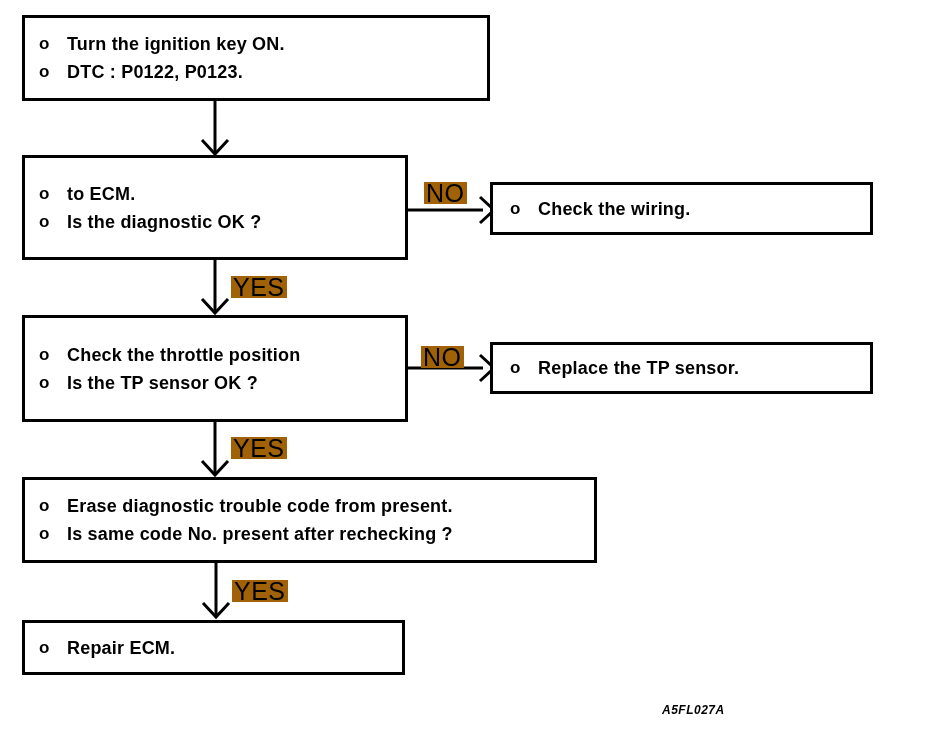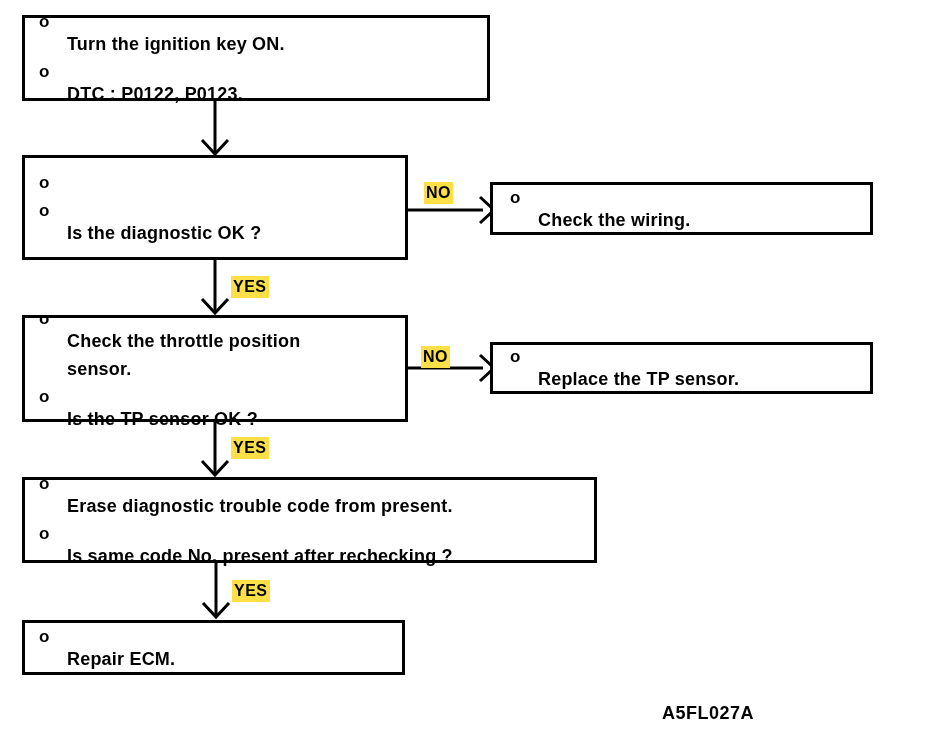--- a/index.html
+++ b/index.html
@@ -33,60 +33,60 @@
   }
   .bullet .marker {
     flex: 0 0 28px;
     width: 28px;
     font-size: 17px;
     font-weight: 600;
     line-height: 28px;
   }
   .bullet .lines {
     flex: 1 1 auto;
-    margin-top: 22px;
   }
   .bullet .lines div {
     font-size: 18px;
     font-weight: 600;
     line-height: 28px;
     white-space: nowrap;
     letter-spacing: 0.2px;
   }
   .edge-label {
     position: absolute;
-    font-size: 16px;
-    font-weight: 700;
+    font-size: 25px;
+    font-weight: 400;
     line-height: 22px;
     letter-spacing: 0.5px;
     z-index: 3;
-    background: #fde047;
+    background: #a16207;
     padding: 0 2px;
   }
   #arrow-layer {
     position: absolute;
     left: 0;
     top: 0;
     width: 928px;
     height: 744px;
     z-index: 1;
     pointer-events: none;
   }
   #arrow-layer line, #arrow-layer polyline {
     stroke: #000000;
     stroke-width: 3;
     fill: none;
   }
   .figure-code {
     position: absolute;
     left: 662px;
     top: 703px;
-    font-size: 18px;
+    font-size: 12px;
     font-weight: 700;
     letter-spacing: 0.5px;
+    font-style: italic;
   }
 </style>
 </head>
 <body>
 
 <div id="canvas">
 
   <svg id="arrow-layer">
     <g>
       <line x1="215" y1="101" x2="215" y2="152"></line>
@@ -126,20 +126,21 @@
       <div class="lines">
         <div>DTC : P0122, P0123.</div>
       </div>
     </div>
   </div>
 
   <div class="node" style="left:22px; top:155px; width:386px; height:105px;">
     <div class="bullet">
       <span class="marker">o</span>
       <div class="lines">
+        <div>to ECM.</div>
       </div>
     </div>
     <div class="bullet">
       <span class="marker">o</span>
       <div class="lines">
         <div>Is the diagnostic OK ?</div>
       </div>
     </div>
   </div>
 
@@ -150,21 +151,20 @@
         <div>Check the wiring.</div>
       </div>
     </div>
   </div>
 
   <div class="node" style="left:22px; top:315px; width:386px; height:107px;">
     <div class="bullet">
       <span class="marker">o</span>
       <div class="lines">
         <div>Check the throttle position</div>
-        <div>sensor.</div>
       </div>
     </div>
     <div class="bullet">
       <span class="marker">o</span>
       <div class="lines">
         <div>Is the TP sensor OK ?</div>
       </div>
     </div>
   </div>
 

